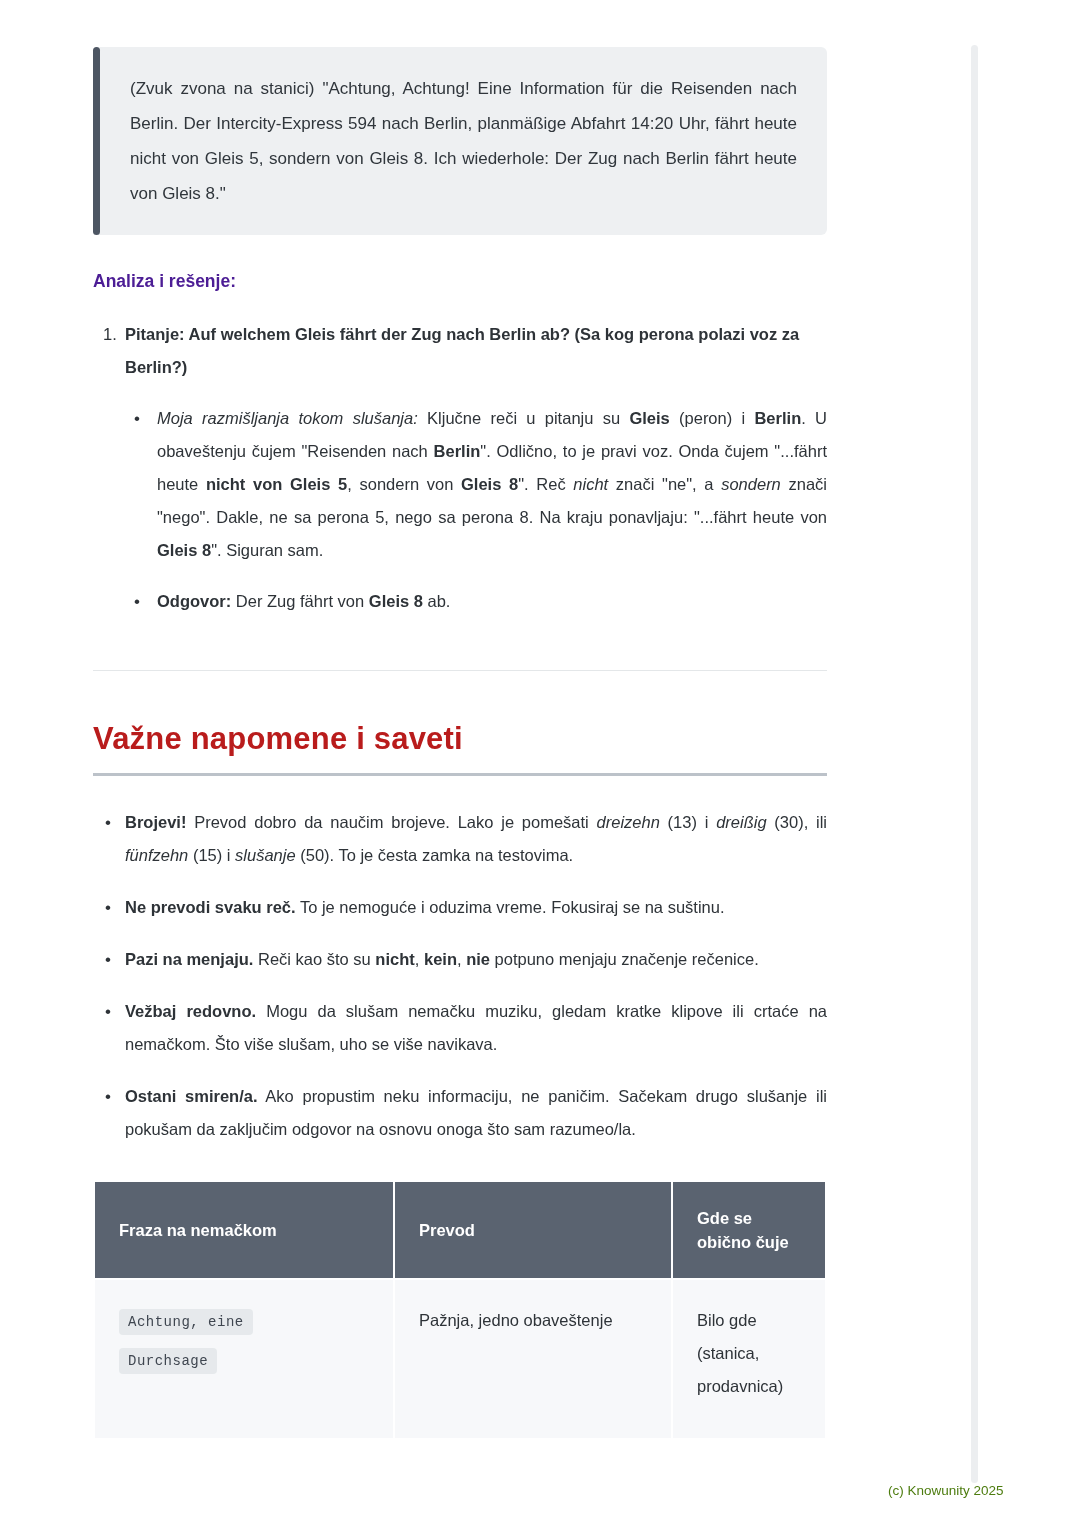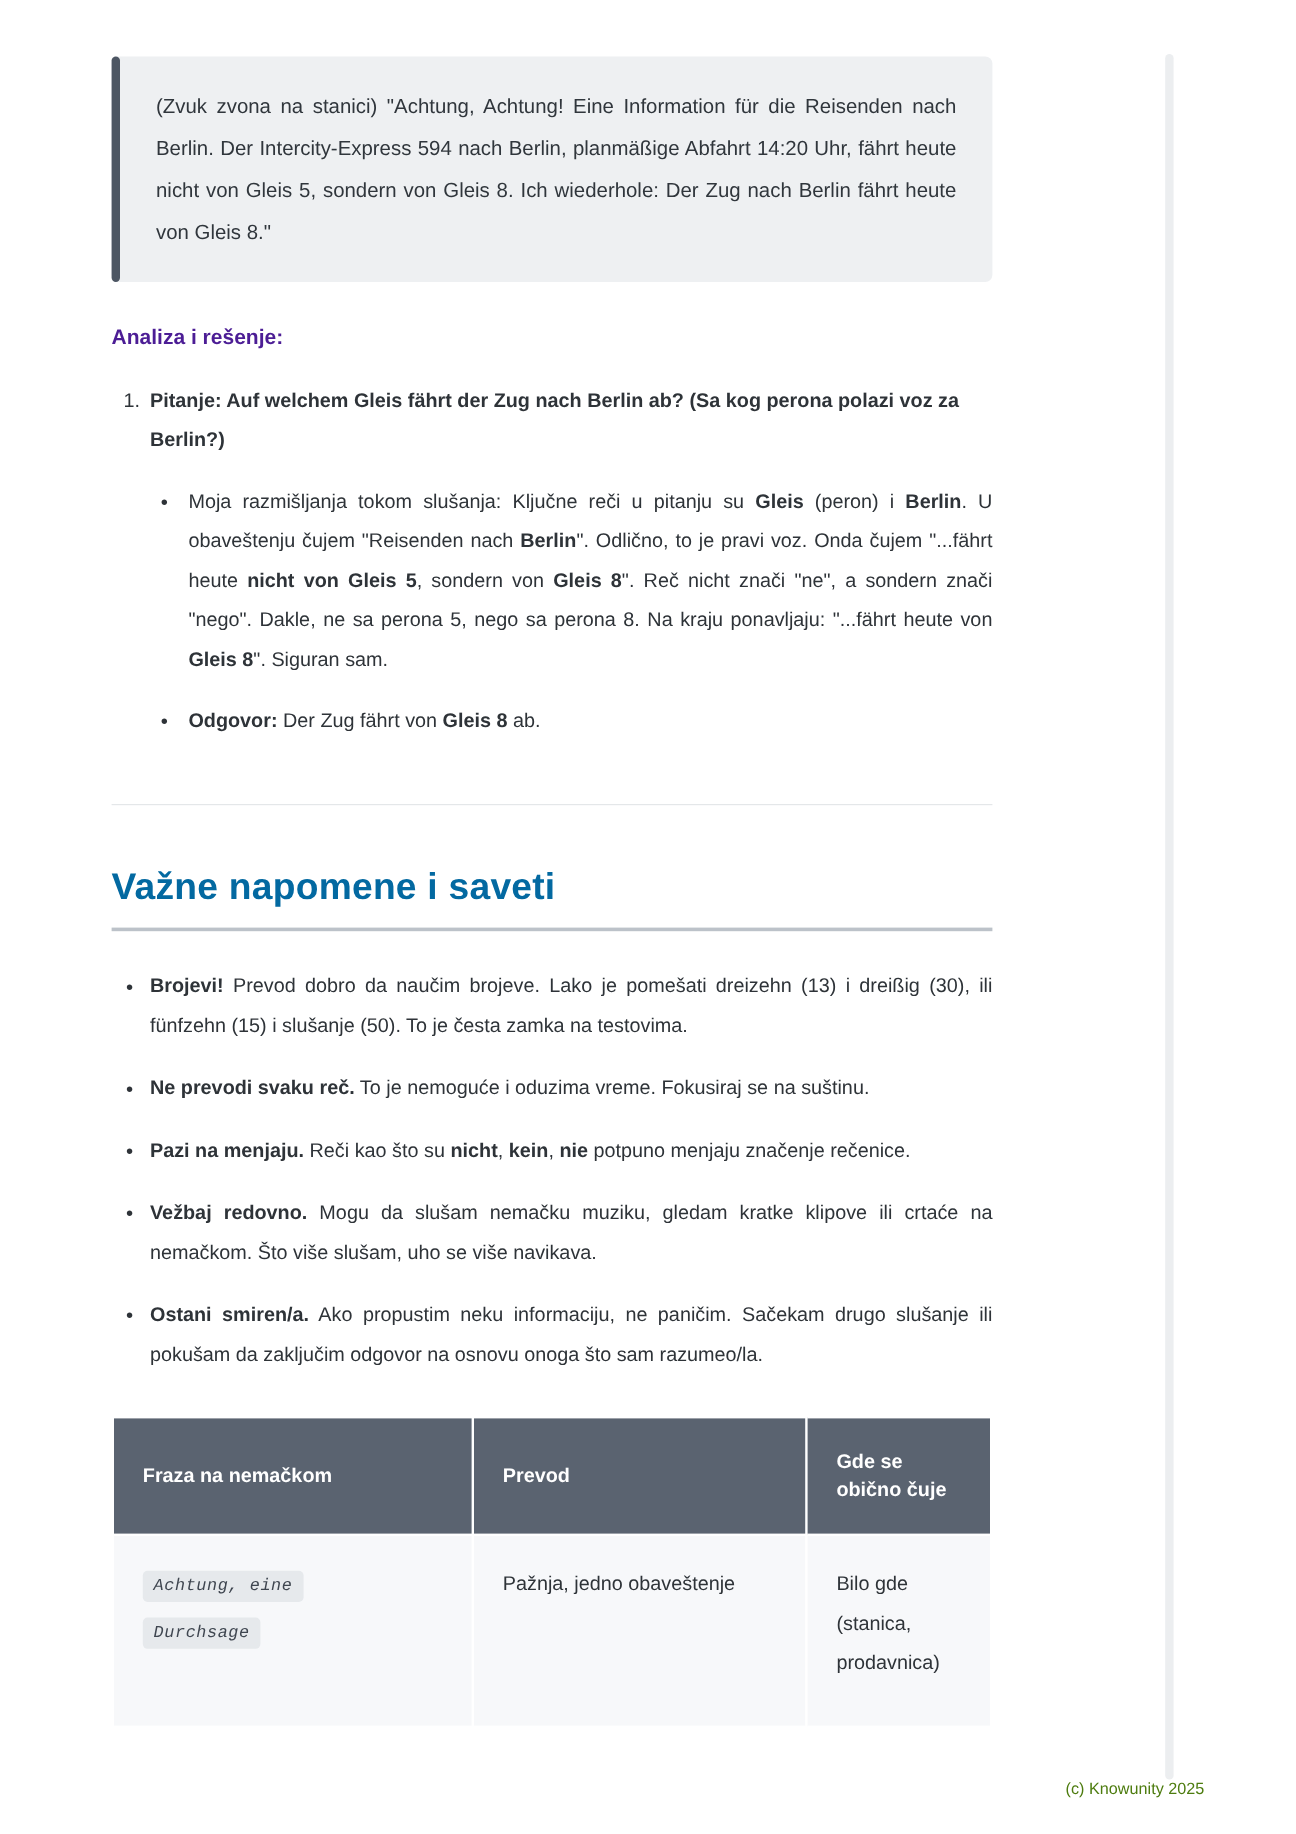--- a/index.html
+++ b/index.html
@@ -47,21 +47,21 @@
   .q-title{margin:0;font-weight:700;}
   .b-item{display:flex;margin-top:18px;}
   .b-marker{flex:0 0 32px;box-sizing:border-box;padding-left:9px;font-size:17px;}
   .b-text{flex:1;min-width:0;margin:0;text-align:justify;}
 
   .divider{border:none;height:1px;background:#e4e7e9;margin:52px 0 0 0;}
 
   .h1{
     margin:50px 0 0 0;
     font-size:31px;font-weight:700;
-    color:#0369a1;letter-spacing:.2px;
+    color:#b91c1c;letter-spacing:.2px;
   }
   .h1-rule{height:3px;background:#bcc2c9;margin-top:16px;}
 
   .tips{margin-top:30px;font-size:16.5px;line-height:33px;}
   .tips .b-item{margin-top:19px;}
   .tips .b-item:first-child{margin-top:0;}
   .tips .b-marker{padding-left:12px;}
 
   
   table.phrases{
@@ -81,30 +81,30 @@
   table.phrases td{
     background:#f7f8fa;
     padding:24px 24px;
     vertical-align:top;
     border:2px solid #ffffff;
     line-height:33px;
     height:110px;
   }
 
   .seg-b{font-weight:700;}
-  .seg-i{}
+  .seg-i{font-style:italic;}
   .code-chip{
     display:inline-block;
     font-family:"Liberation Mono","DejaVu Sans Mono",monospace;
     font-size:14px;letter-spacing:.5px;
     background:#e6e9ec;color:#3f4650;
     padding:3px 9px;border-radius:4px;
     line-height:20px;
   }
-  .chip-stack .code-chip{margin-bottom:8px;font-style:italic;}
+  .chip-stack .code-chip{margin-bottom:8px;}
 
   .scroll-track{
     position:absolute;left:971px;top:45px;
     width:7px;height:1438px;
     background:#eceef0;border-radius:4px;
   }
   .copyright{
     position:absolute;left:888px;top:1483px;
     font-size:13.5px;color:#4d7c0f;
     white-space:nowrap;

